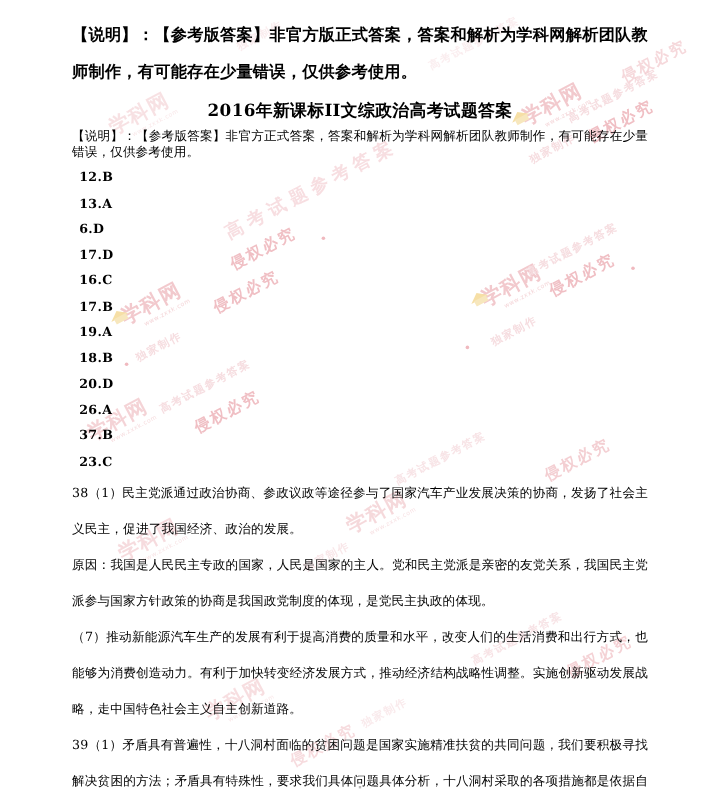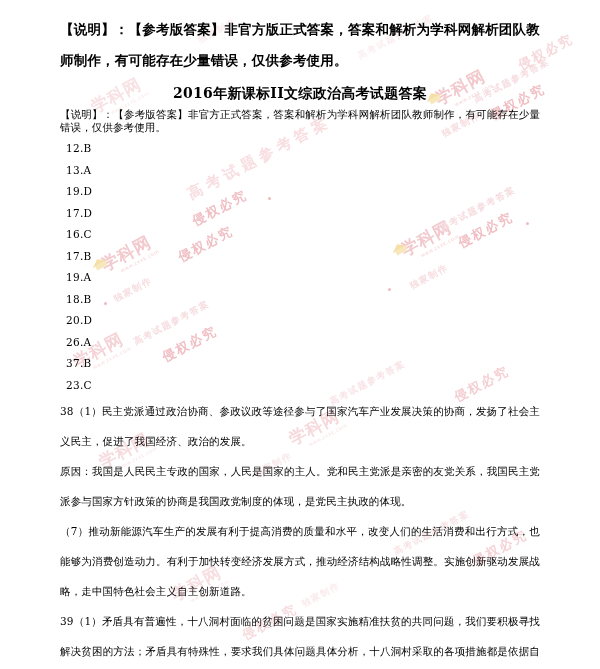--- a/index.html
+++ b/index.html
@@ -124,20 +124,21 @@
     line-height: 13px;
     text-align: justify;
     margin: 0 0 4px 0;
     letter-spacing: 0.1px;
   }
 
   .answers {
     list-style: none;
     margin: 0;
     padding: 0;
+    font-weight: bold;
   }
   .answers li {
     font-size: 10.5px;
     line-height: 21.5px;
     letter-spacing: 0.3px;
     padding-left: 6px;
   }
 
   .para {
     font-size: 10.5px;
@@ -242,21 +243,21 @@
 
     <p class="note-big">【说明】：【参考版答案】非官方版正式答案，答案和解析为学科网解析团队教师制作，有可能存在少量错误，仅供参考使用。</p>
 
     <h1 class="doc-title">2016年新课标II文综政治高考试题答案</h1>
 
     <p class="note-small">【说明】：【参考版答案】非官方正式答案，答案和解析为学科网解析团队教师制作，有可能存在少量错误，仅供参考使用。</p>
 
     <ul class="answers">
       <li>12.B</li>
       <li>13.A</li>
-      <li>19.D</li>
+      <li>6.D</li>
       <li>17.D</li>
       <li>16.C</li>
       <li>17.B</li>
       <li>19.A</li>
       <li>18.B</li>
       <li>20.D</li>
       <li>26.A</li>
       <li>37.B</li>
       <li>23.C</li>
     </ul>

